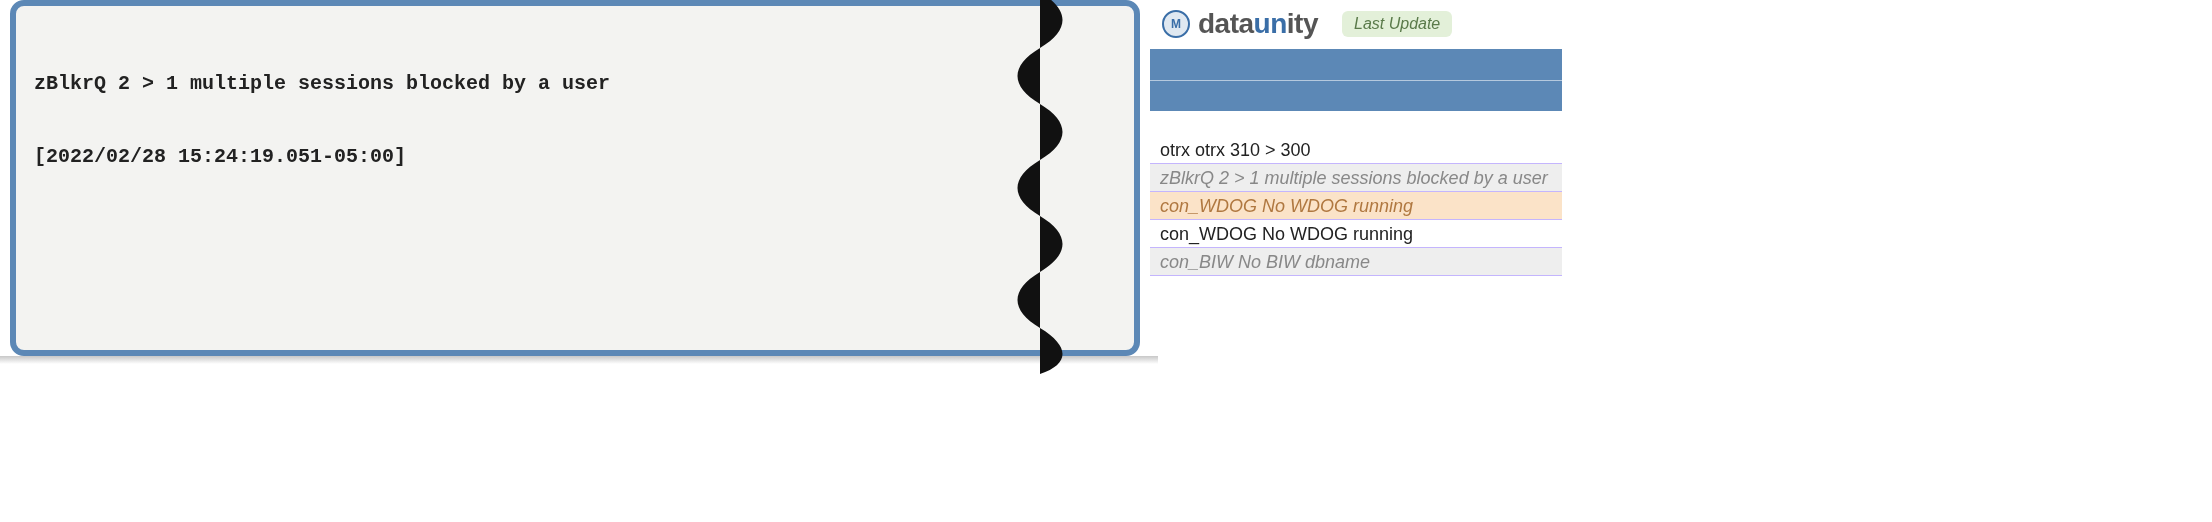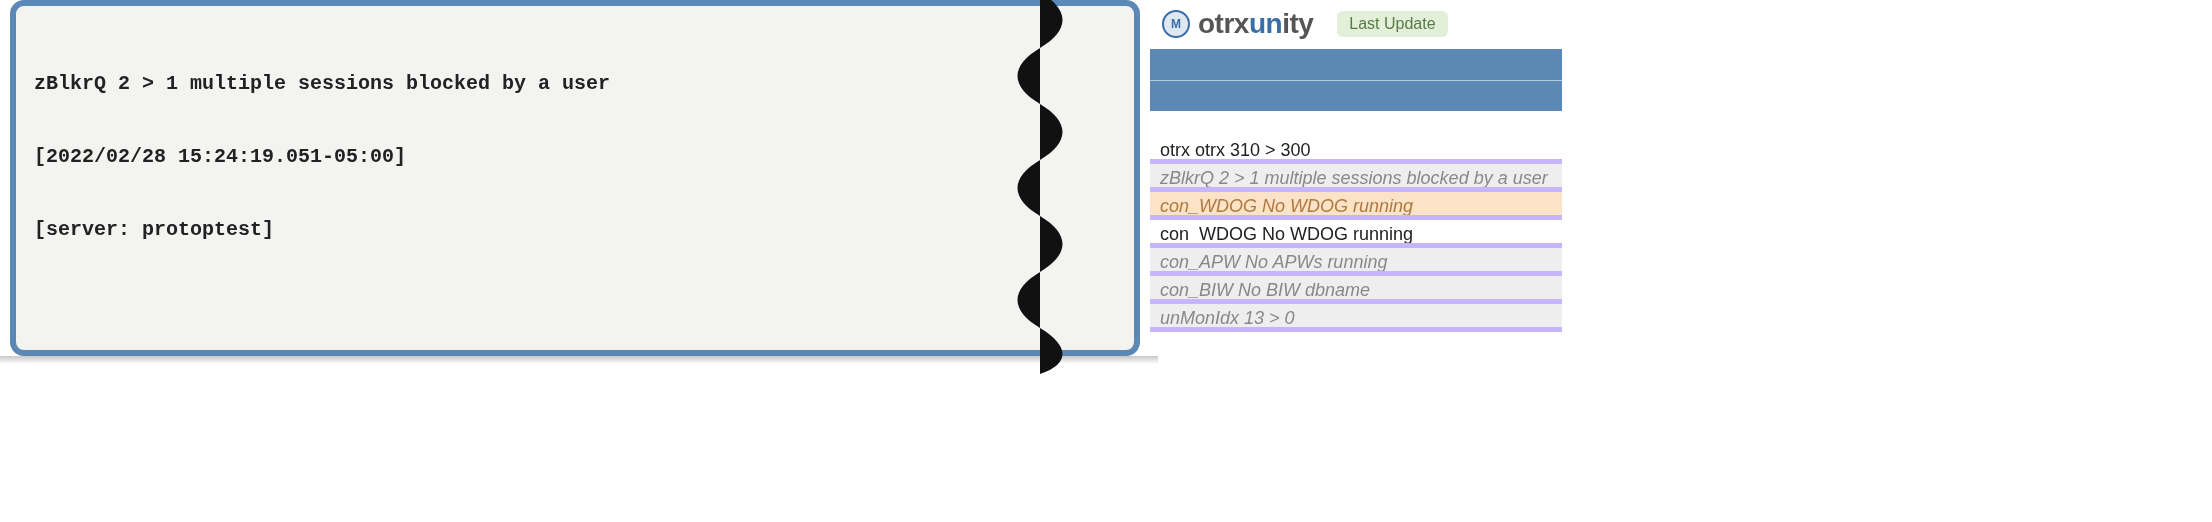--- a/index.html
+++ b/index.html
@@ -76,20 +76,21 @@
     font-family: Arial, sans-serif;
   }
   .logo-text .accent { color: #3a6ea7; }
   .pill {
     margin-left: 16px;
     padding: 4px 12px;
     border-radius: 6px;
     background: #e3f0d9;
     color: #5a7a4a;
     font-size: 16px;
+    font-style: italic;
   }
 
   .blue-bar {
     height: 64px;
     background: #5c88b6;
     border-top: 1px solid #fff;
     border-bottom: 1px solid #fff;
     position: relative;
   }
   .blue-bar::before {
@@ -99,39 +100,38 @@
     height: 1px;
     background: rgba(255,255,255,0.55);
   }
   .blue-gap { height: 24px; background: #fff; }
 
   .alert-list { }
   .alert-item {
     height: 28px;
     line-height: 28px;
     padding: 0 10px;
-    border-bottom: 5px solid #c4b5fd;
+    border-bottom: 1px solid #c4b5fd;
     font-size: 18px;
     white-space: nowrap;
     overflow: hidden;
   }
   .alert-item.normal   { background: #fff;    color: #222; }
   .alert-item.dim      { background: #eee;    color: #888; font-style: italic; }
   .alert-item.warn     { background: #fbe3c8; color: #b07840; font-style: italic; }
 
 </style>
 </head>
 <body>
 
 <div class="root">
 
   <div class="terminal">
     <div class="line">zBlkrQ 2 &gt; 1 multiple sessions blocked by a user</div>
     <div class="line">[2022/02/28 15:24:19.051-05:00]</div>
-    <div class="line">[server: protoptest]</div>
     
     <div class="line"></div>
     
     
     <div class="line"></div>
     
     
     
   </div>
   <div class="shadow-strip"></div>
@@ -147,32 +147,30 @@
                C12,298 12,318 42,336
                C72,354 72,372 42,382
                L42,382 L42,0 Z" fill="#111"></path>
     </svg>
   </div>
 
   <div class="right">
     <div class="logo-row">
       <div class="logo-badge">M</div>
       <div class="logo-text">
-        <span>otrx</span><span class="accent">un</span><span>ity</span>
+        <span>data</span><span class="accent">un</span><span>ity</span>
       </div>
       <div class="pill">Last Update</div>
     </div>
 
     <div class="blue-bar"></div>
     <div class="blue-gap"></div>
 
     <div class="alert-list">
       <div class="alert-item normal">otrx otrx 310 &gt; 300</div>
       <div class="alert-item dim">zBlkrQ 2 &gt; 1 multiple sessions blocked by a user</div>
       <div class="alert-item warn">con_WDOG No WDOG running</div>
       <div class="alert-item normal">con_WDOG No WDOG running</div>
-      <div class="alert-item dim">con_APW No APWs running</div>
       <div class="alert-item dim">con_BIW No BIW dbname</div>
-      <div class="alert-item dim">unMonIdx 13 &gt; 0</div>
     </div>
   </div>
 
 </div>
 
 </body></html>

